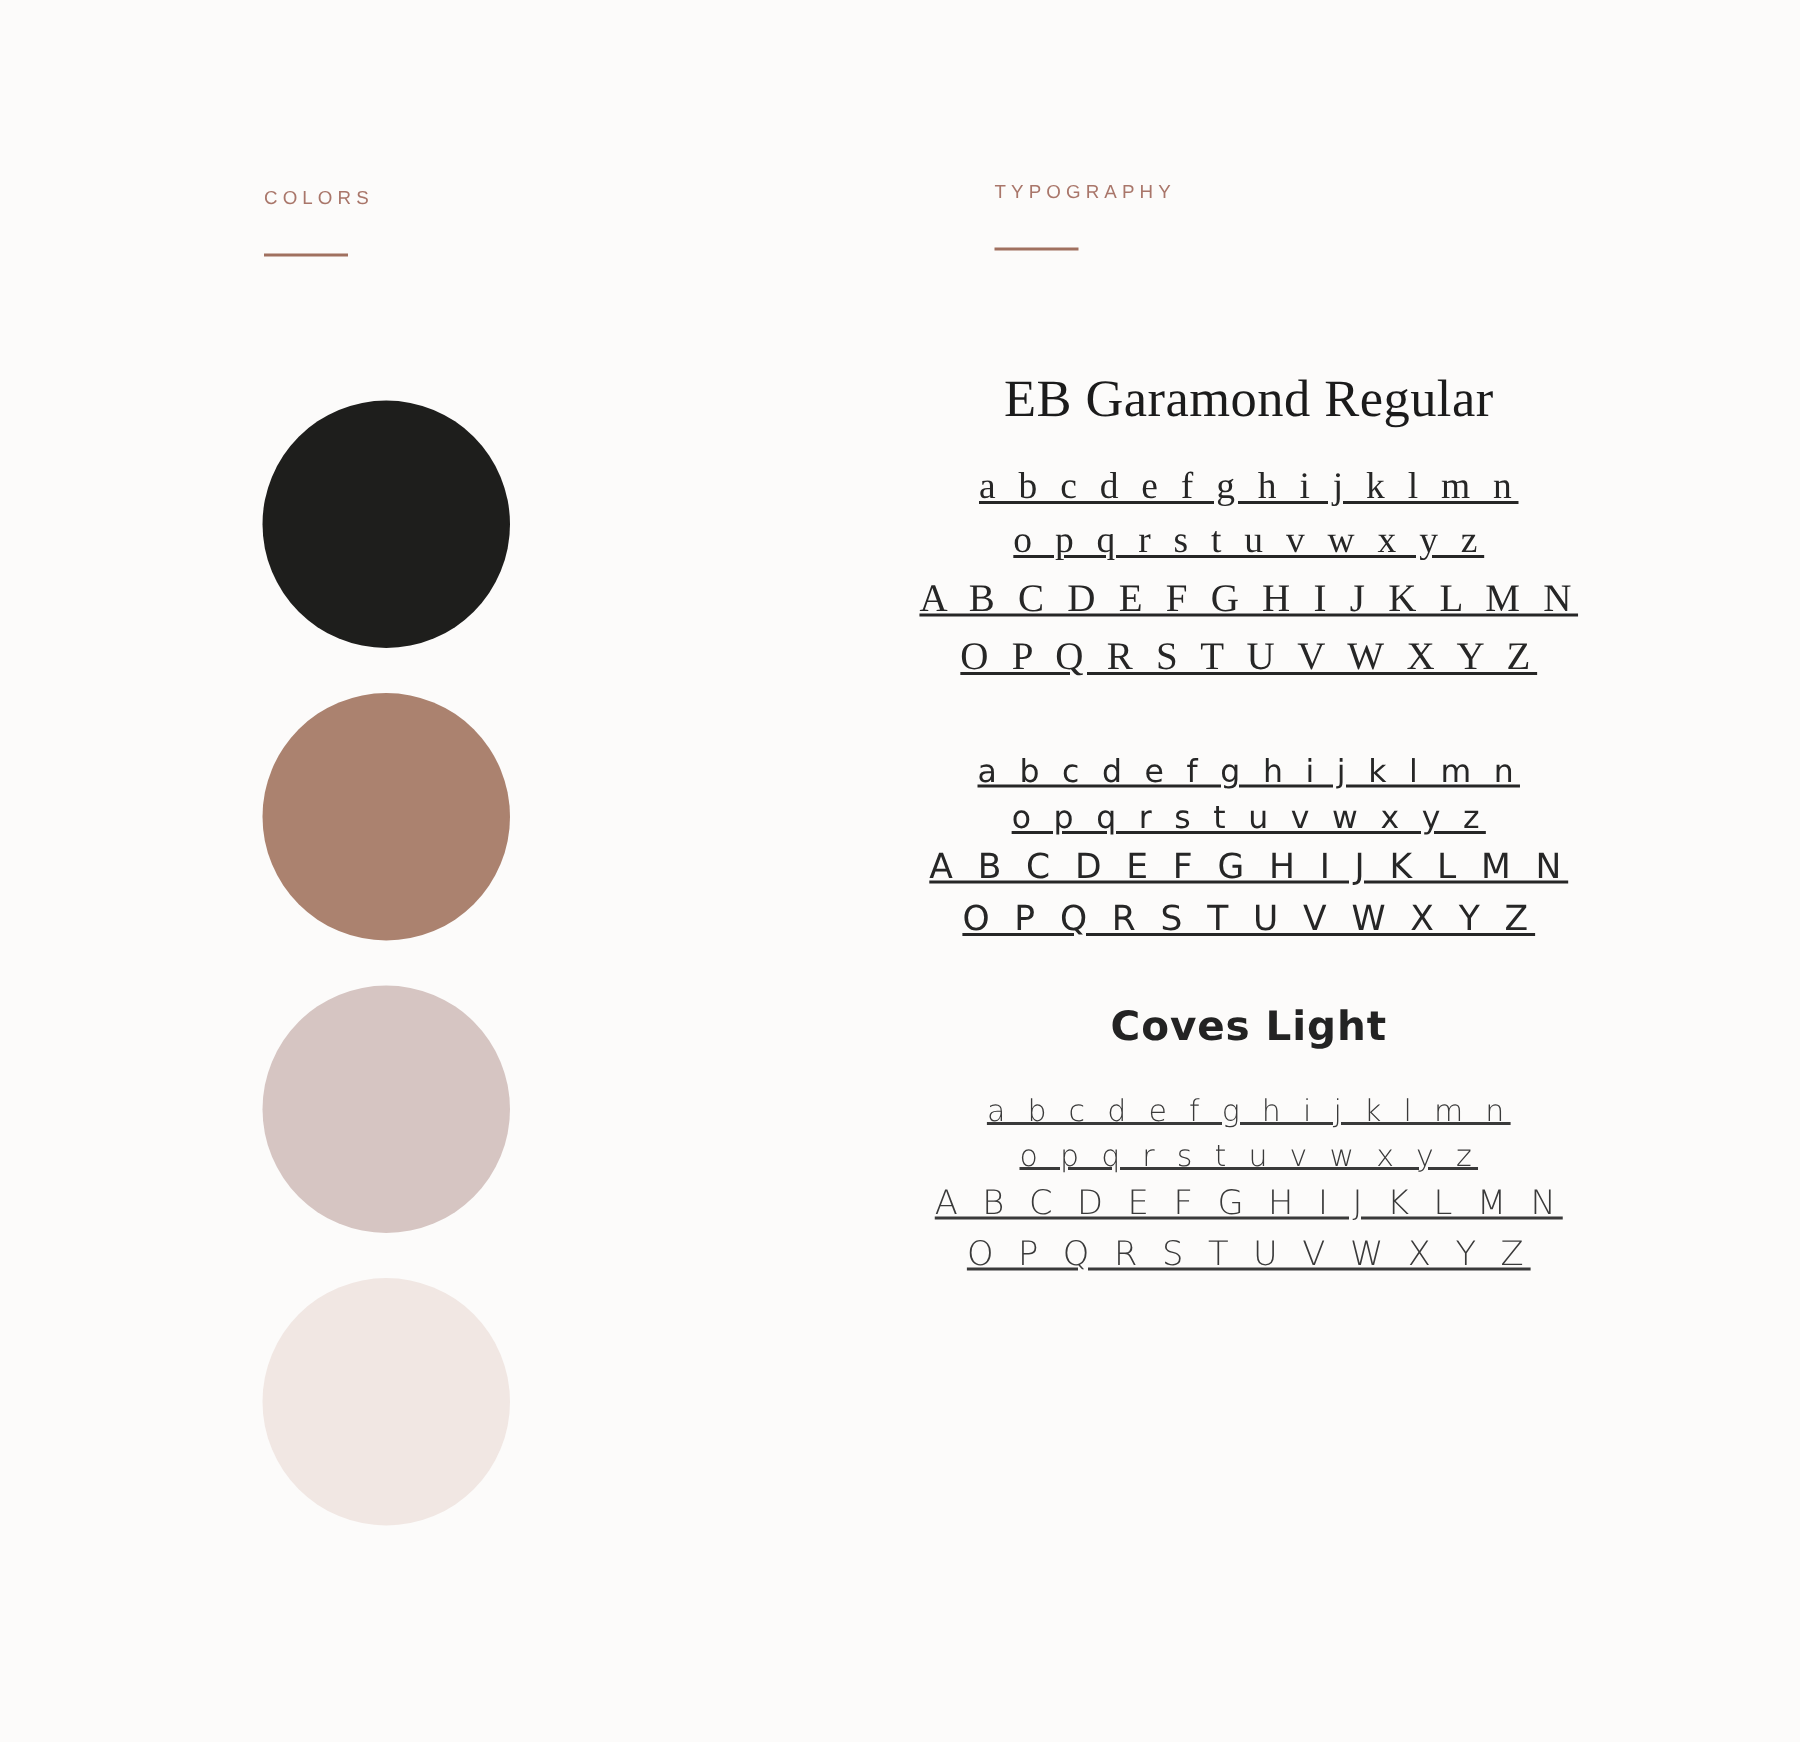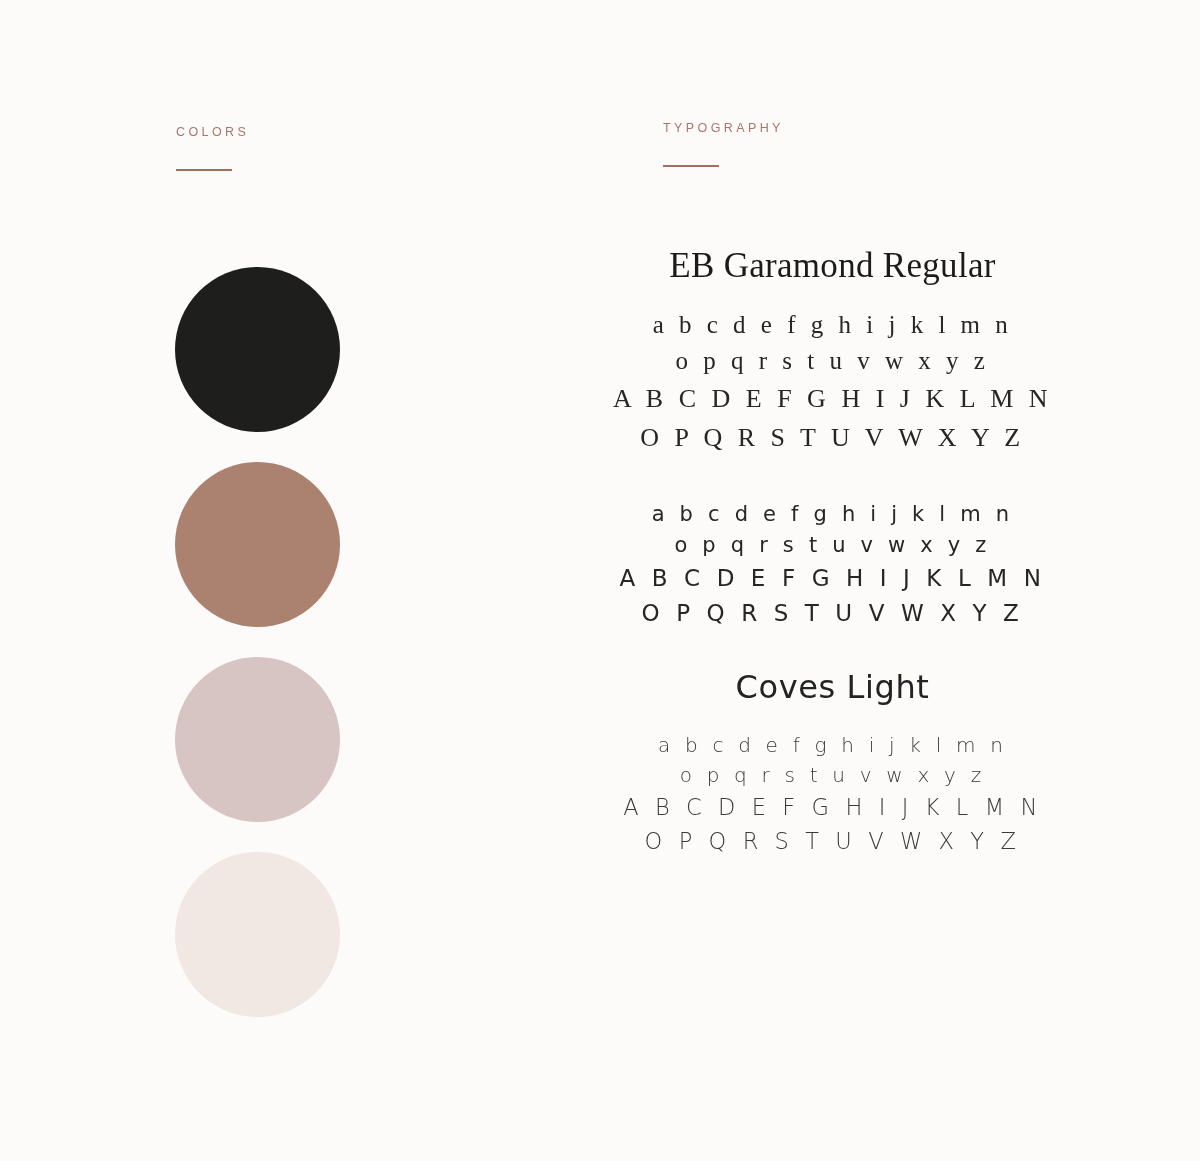--- a/index.html
+++ b/index.html
@@ -69,20 +69,21 @@
     margin-bottom: 8px;
   }
   .type-name {
     line-height: 1.05;
     color: #1b1b1b;
     white-space: nowrap;
   }
   .specimen {
     color: #262626;
     white-space: nowrap;
+    text-decoration: underline;
   }
 
   
   .font-serif .type-name {
     font-family: "Liberation Serif", "DejaVu Serif", serif;
     font-size: 35px;
     font-weight: 400;
     letter-spacing: 0.3px;
   }
   .font-serif .spec-lower {
@@ -118,22 +119,22 @@
     font-size: 23px;
     font-weight: 400;
     letter-spacing: 4.6px;
     line-height: 35px;
   }
   .font-bold .specimen-wrap { margin-top: 24px; }
 
   
   .font-light .type-name {
     font-family: "DejaVu Sans", "Liberation Sans", sans-serif;
-    font-size: 32px;
-    font-weight: 400;
+    font-size: 27px;
+    font-weight: 700;
     letter-spacing: 0.6px;
     color: #232323;
   }
   .font-light .spec-lower {
     font-family: "DejaVu Sans", "Liberation Sans", sans-serif;
     font-size: 20px;
     font-weight: 300;
     letter-spacing: 4.2px;
     line-height: 30px;
     color: #3a3a3a;

